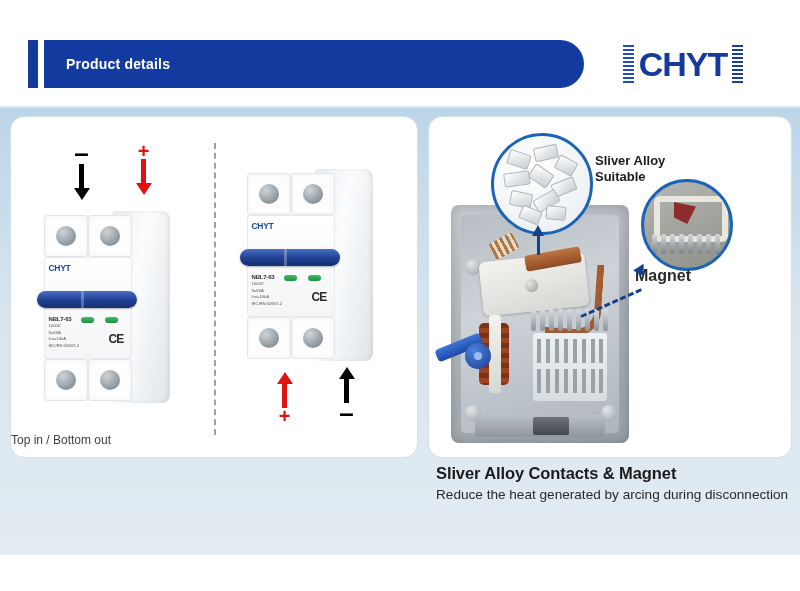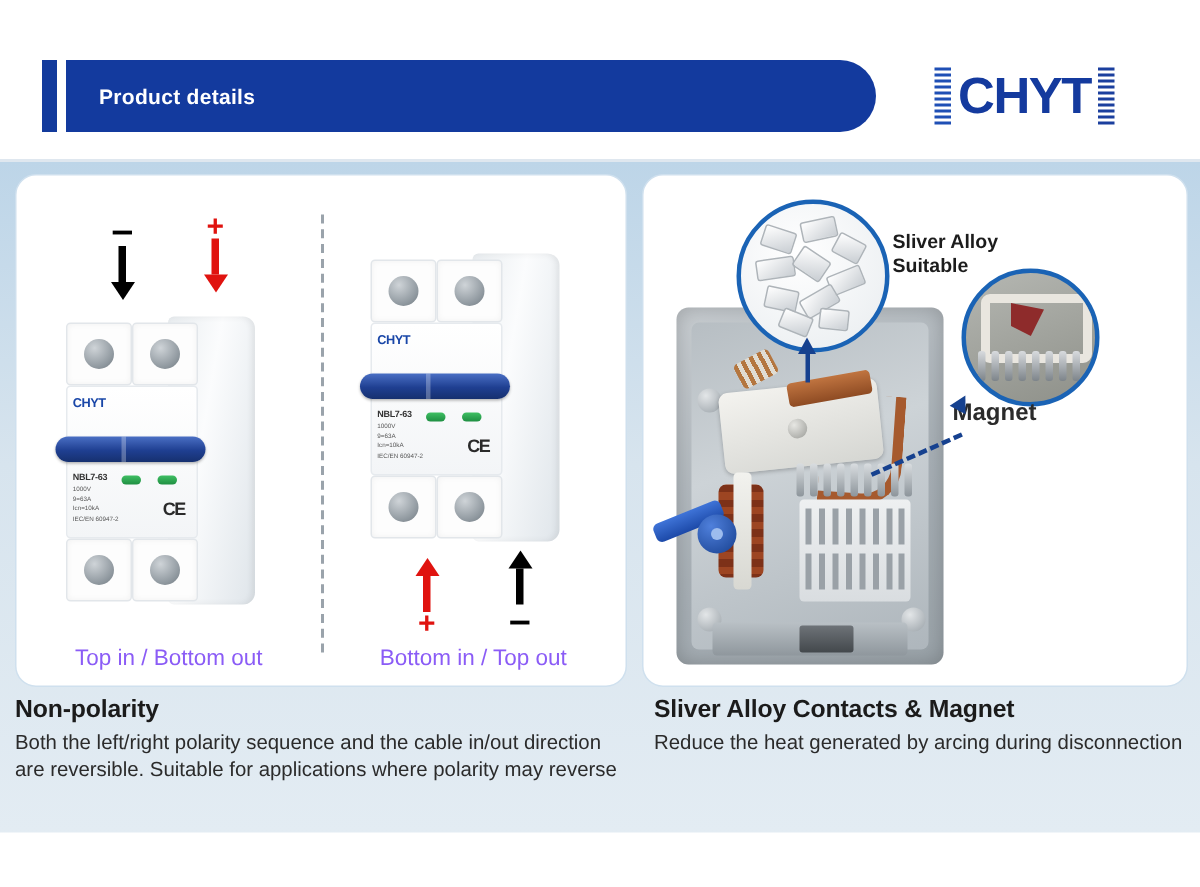--- a/index.html
+++ b/index.html
@@ -36,22 +36,22 @@
   .cap-title{font-size:16.5px;font-weight:bold;color:#1b1b1b;margin:0 0 3px 0;letter-spacing:-.1px;}
   .cap-body{font-size:13.6px;color:#2b2b2b;line-height:1.33;}
   .cap-left{left:10px;top:356px;width:410px;}
   .cap-right{left:436px;top:356px;width:356px;}
 
   
   .divider{position:absolute;left:50%;top:26px;height:292px;border-left:2px dashed #9aa3ab;}
   .bk-cell{position:absolute;top:0;width:50%;height:100%;}
   .bk-left{left:0;}
   .bk-right{left:50%;}
-  .bk-caption{position:absolute;bottom:10px;left:0;width:100%;text-align:center;
-    font-size:15px;color:#8b5cf6;}
+  .bk-caption{position:absolute;bottom:10px;left:0;width:100%;text-align:left;
+    font-size:12px;color:#404040;}
 
   
   .arrows{position:absolute;width:100%;display:flex;justify-content:center;gap:46px;}
   .arr{display:flex;flex-direction:column;align-items:center;}
   .arr.up{flex-direction:column-reverse;}
   .sign{font-size:20px;font-weight:bold;line-height:.8;}
   .sign.minus{font-size:26px;}
   .shaft{width:5px;height:24px;}
   .head{width:0;height:0;border-left:8px solid transparent;border-right:8px solid transparent;}
   .blk{color:#000;}
@@ -298,21 +298,20 @@
             <span class="sign red">+</span>
             <span class="shaft"></span>
               <span class="head"></span>
           </div>
           <div class="arr blk up">
             <span class="sign minus blk">–</span>
             <span class="shaft"></span>
               <span class="head"></span>
           </div>
         </div>
-        <div class="bk-caption">Bottom in / Top out</div>
       </div>
     </div>
 
     <div class="panel panel-right">
       <div class="cut-wrap">
 
         <div class="cutaway">
           <div class="cut-inner"></div>
           <span class="screw s1"></span>
           <span class="screw s2"></span>
@@ -396,23 +395,19 @@
               <b style="left:63px"></b>
           </span>
         </div>
         <div class="co-label lbl-magnet">Magnet</div>
         <span class="dash-line" style="left:152px;top:198px;width:66px;transform:rotate(-24deg)"></span>
         <span class="up-arrow" style="left:206px;top:146px;transform:rotate(28deg)"></span>
 
       </div>
     </div>
 
-    <div class="cap cap-left">
-      <div class="cap-title">Non-polarity</div>
-      <div class="cap-body">Both the left/right polarity sequence and the cable in/out direction are reversible. Suitable for applications where polarity may reverse</div>
-    </div>
     <div class="cap cap-right">
       <div class="cap-title">Sliver Alloy Contacts &amp; Magnet</div>
       <div class="cap-body">Reduce the heat generated by arcing during disconnection</div>
     </div>
 
   </div>
 </div>
 
 </body></html>

